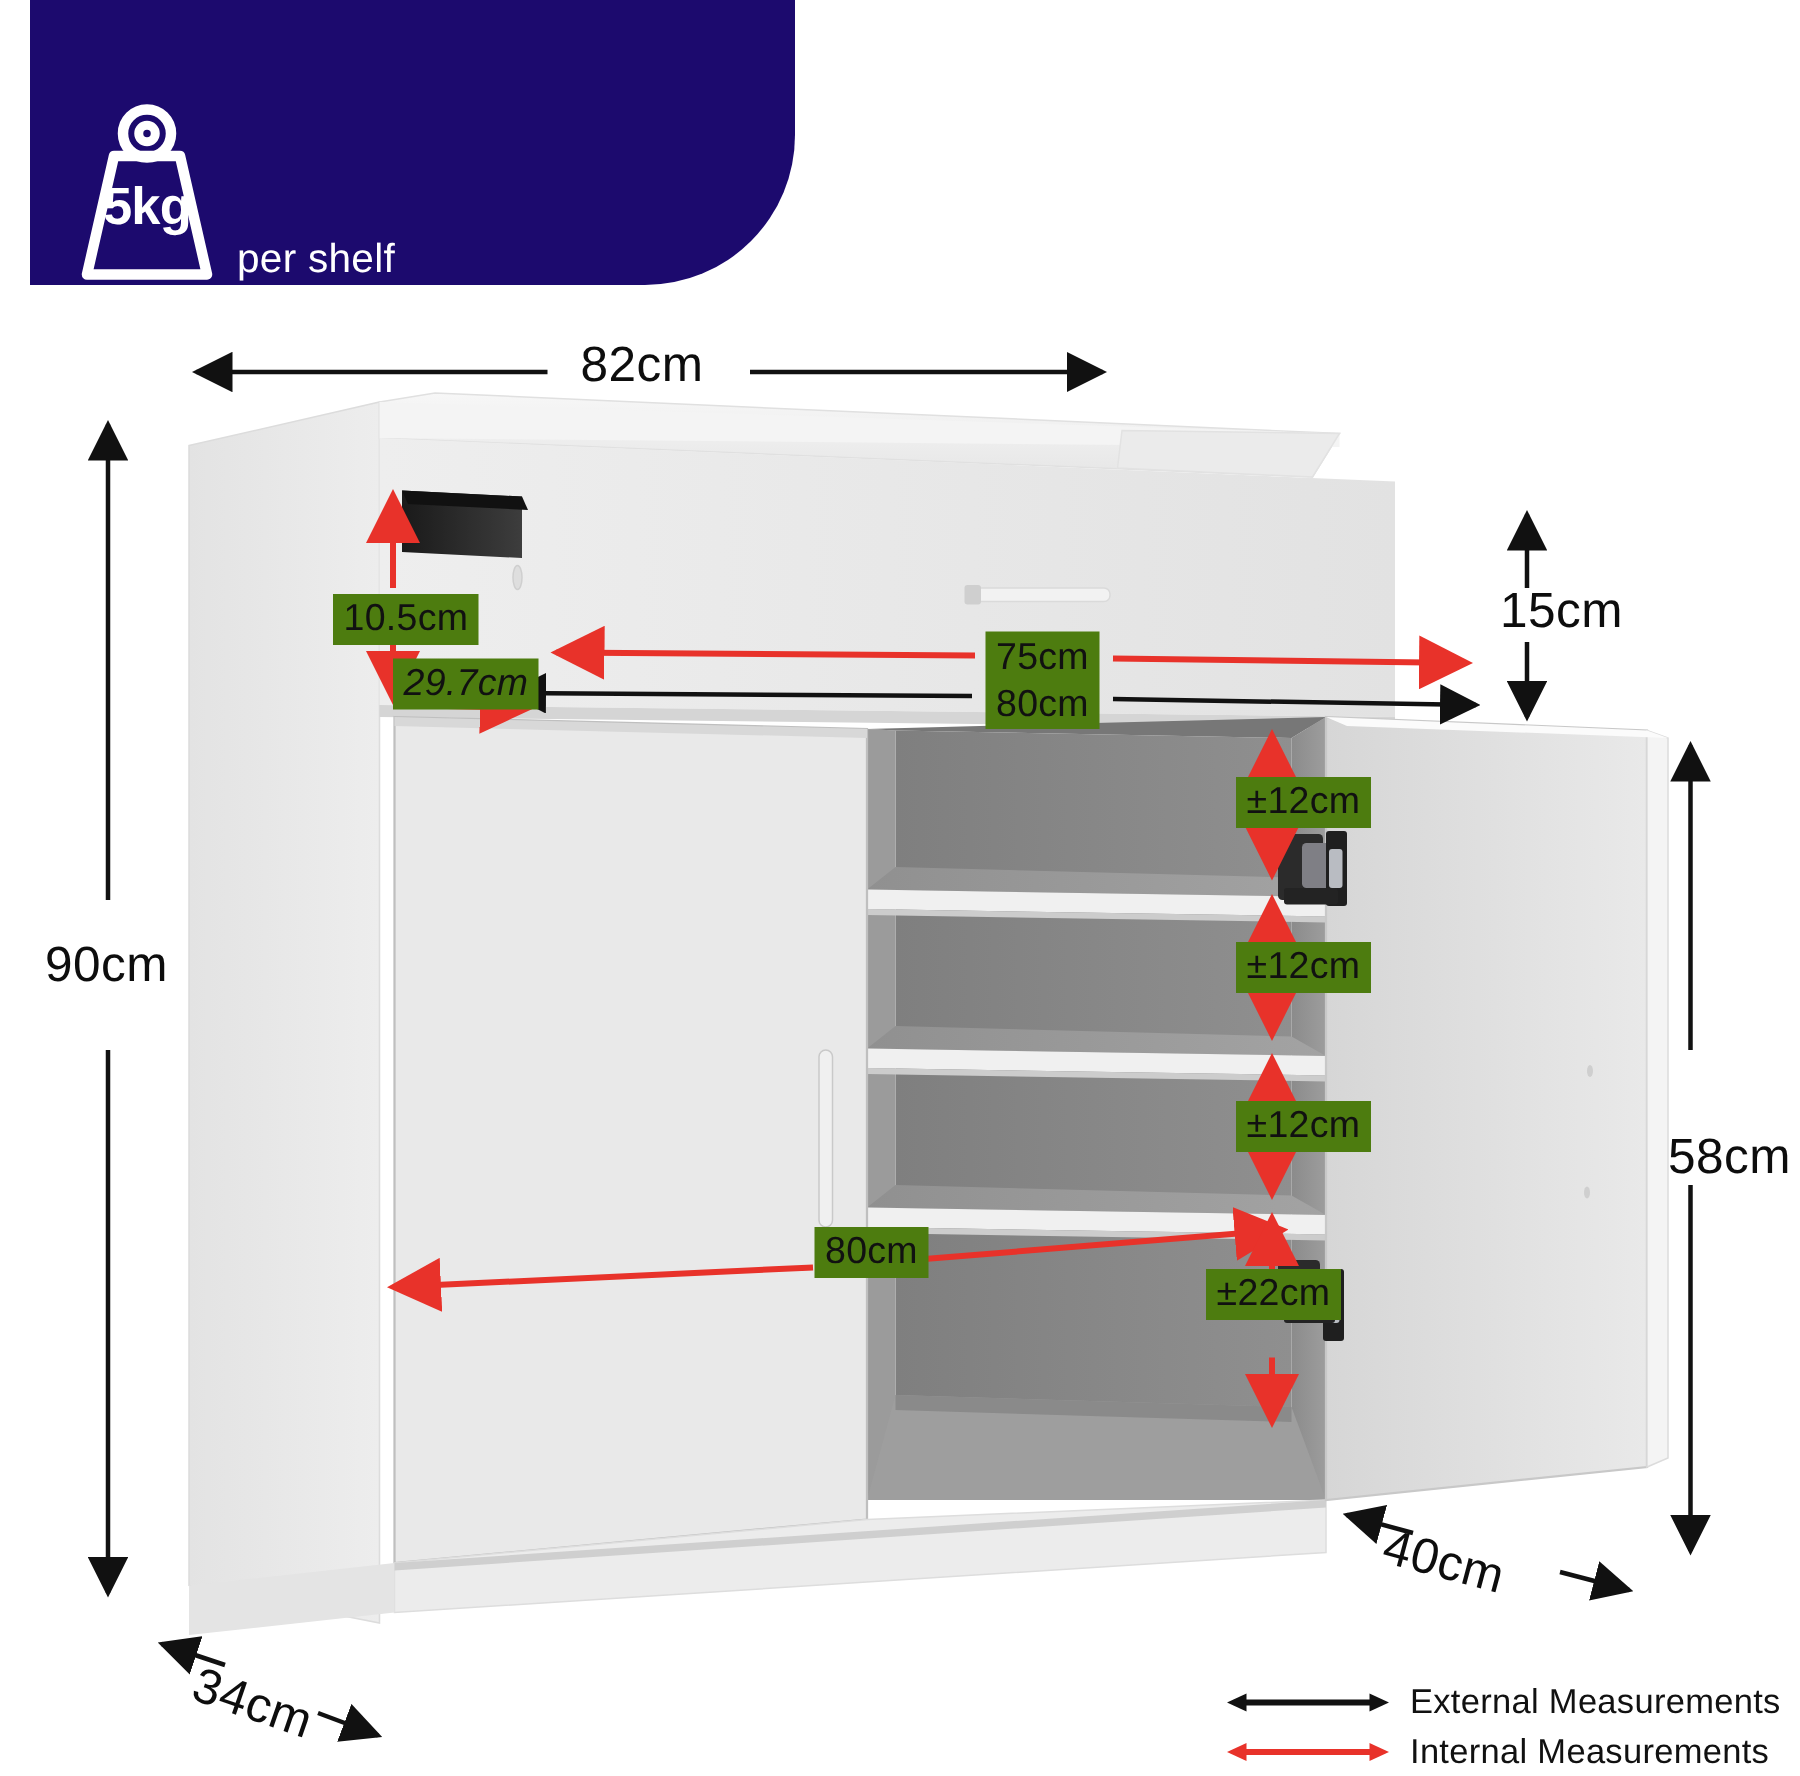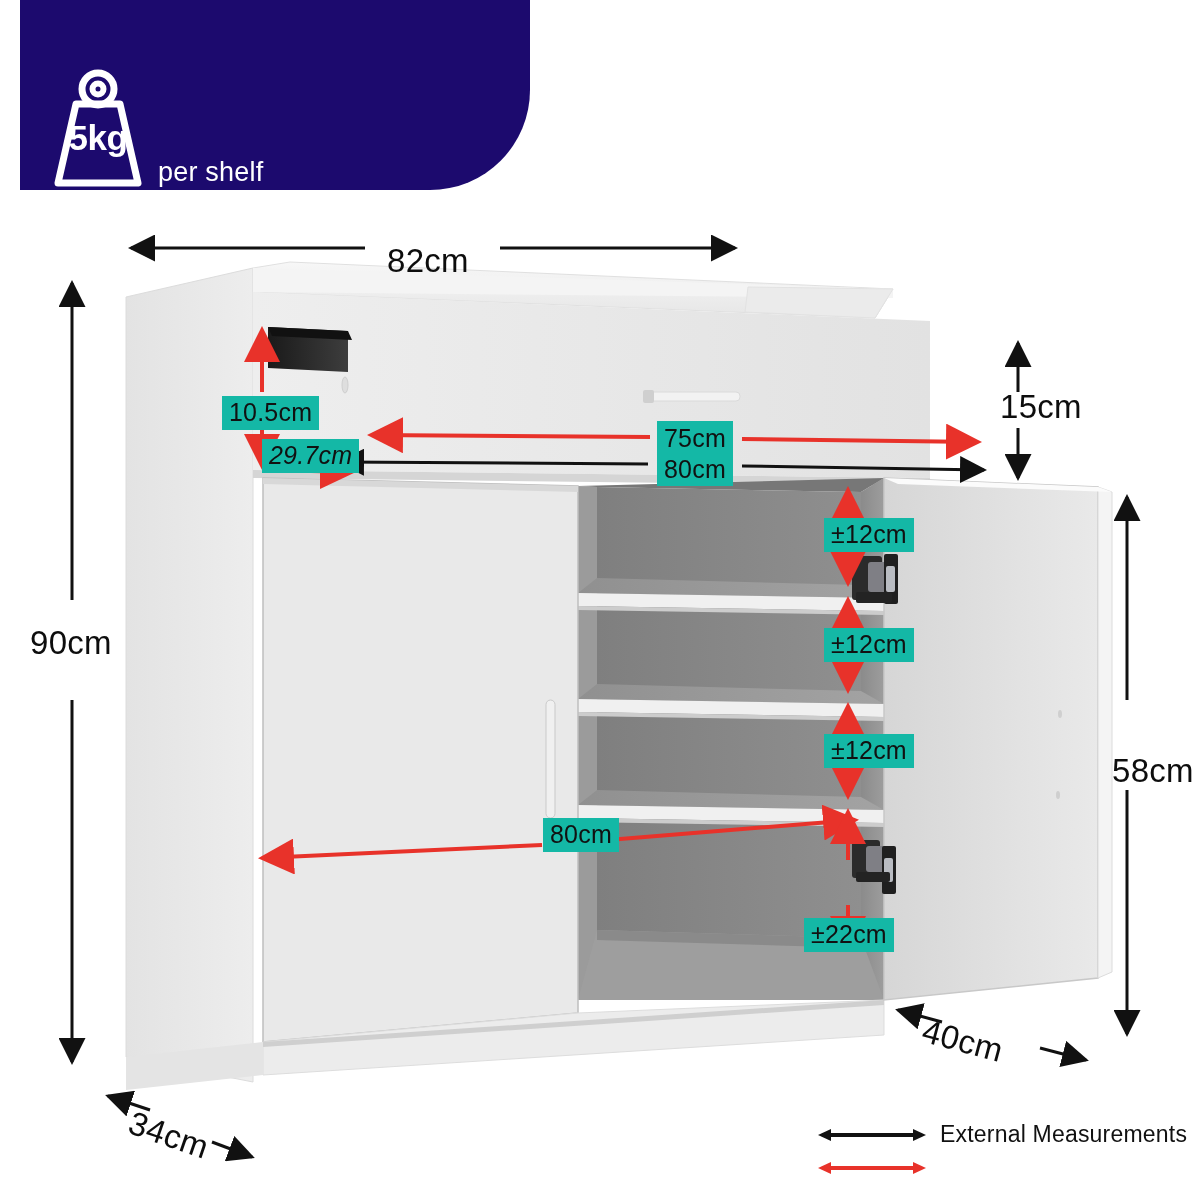--- a/index.html
+++ b/index.html
@@ -16,21 +16,21 @@
   .kg-label{position:absolute;left:0;right:0;top:52px;text-align:center;
             color:#fff;font-size:35px;font-weight:700;letter-spacing:-.5px;}
 
   
   #scene{position:absolute;left:0;top:0;width:1200px;height:1184px;}
   #scene svg{position:absolute;left:0;top:0;}
 
   
   .dim{position:absolute;font-size:30px;color:#0d0d0d;white-space:nowrap;letter-spacing:.3px;}
   .dim.big{font-size:33px;}
-  .boxed{position:absolute;background:#14b8a6;padding:2px 7px;font-size:25px;
+  .boxed{position:absolute;background:#4d7c0f;padding:2px 7px;font-size:25px;
          color:#111;white-space:nowrap;line-height:1.18;letter-spacing:.2px;}
   .boxed.two{line-height:1.22;}
 
   
   .legend{position:absolute;left:818px;top:1118px;width:382px;}
   .legend-row{display:flex;align-items:center;height:33px;gap:14px;}
   .legend-label{font-size:23px;color:#111;letter-spacing:.2px;}
   .larrow{width:108px;height:14px;flex:0 0 auto;}
 </style>
 </head>
@@ -236,51 +236,52 @@
 
     <line x1="848" y1="706" x2="848" y2="735" marker-start="url(#arrRs)"></line>
     <line x1="848" y1="775" x2="848" y2="796" marker-end="url(#arrR)"></line>
 
     <line x1="848" y1="812" x2="848" y2="860" marker-start="url(#arrRs)"></line>
     <line x1="848" y1="905" x2="848" y2="948" marker-end="url(#arrR)"></line>
   </g>
 </svg>
 </div>
 
-<div class="dim big" style="left:387px;top:242px;">82cm</div>
+<div class="dim big" style="left:387px;top:224px;">82cm</div>
 <div class="dim big" style="left:30px;top:624px;">90cm</div>
 <div class="dim big" style="left:1000px;top:388px;text-align:center;">15cm</div>
 <div class="dim big" style="left:1112px;top:712px;margin-top:40px;">58cm</div>
 <div class="dim big" style="left:136px;top:1104px;transform:rotate(19deg);transform-origin:left top;">34cm</div>
 <div class="dim big" style="left:928px;top:1012px;transform:rotate(15deg);transform-origin:left top;">40cm</div>
 
 <div class="boxed" style="left:222px;top:396px;">10.5cm</div>
 <div class="boxed" style="left:262px;top:439px;font-style:italic;">29.7cm</div>
 
 <div class="boxed two" style="left:657px;top:421px;text-align:center;">
   <div>75cm</div>
   <div>80cm</div>
 </div>
 
 <div class="boxed" style="left:543px;top:818px;">80cm</div>
 
 <div class="boxed" style="left:824px;top:518px;">±12cm</div>
 <div class="boxed" style="left:824px;top:628px;">±12cm</div>
 <div class="boxed" style="left:824px;top:734px;">±12cm</div>
-<div class="boxed" style="left:804px;top:918px;">±22cm</div>
+<div class="boxed" style="left:804px;top:846px;">±22cm</div>
 
 <div class="legend">
   <div class="legend-row">
     <svg class="larrow" viewBox="0 0 108 14">
       <line x1="12" y1="7" x2="96" y2="7" stroke="#111" stroke-width="4"></line>
       <path d="M0,7 L13,1 L13,13 Z" fill="#111"></path>
       <path d="M108,7 L95,1 L95,13 Z" fill="#111"></path>
     </svg>
     <span class="legend-label">External Measurements</span>
   </div>
   <div class="legend-row">
     <svg class="larrow" viewBox="0 0 108 14">
       <line x1="12" y1="7" x2="96" y2="7" stroke="#e8322a" stroke-width="4"></line>
       <path d="M0,7 L13,1 L13,13 Z" fill="#e8322a"></path>
       <path d="M108,7 L95,1 L95,13 Z" fill="#e8322a"></path>
     </svg>
+    <span class="legend-label">Internal Measurements</span>
   </div>
 </div>
 
 </body></html>

